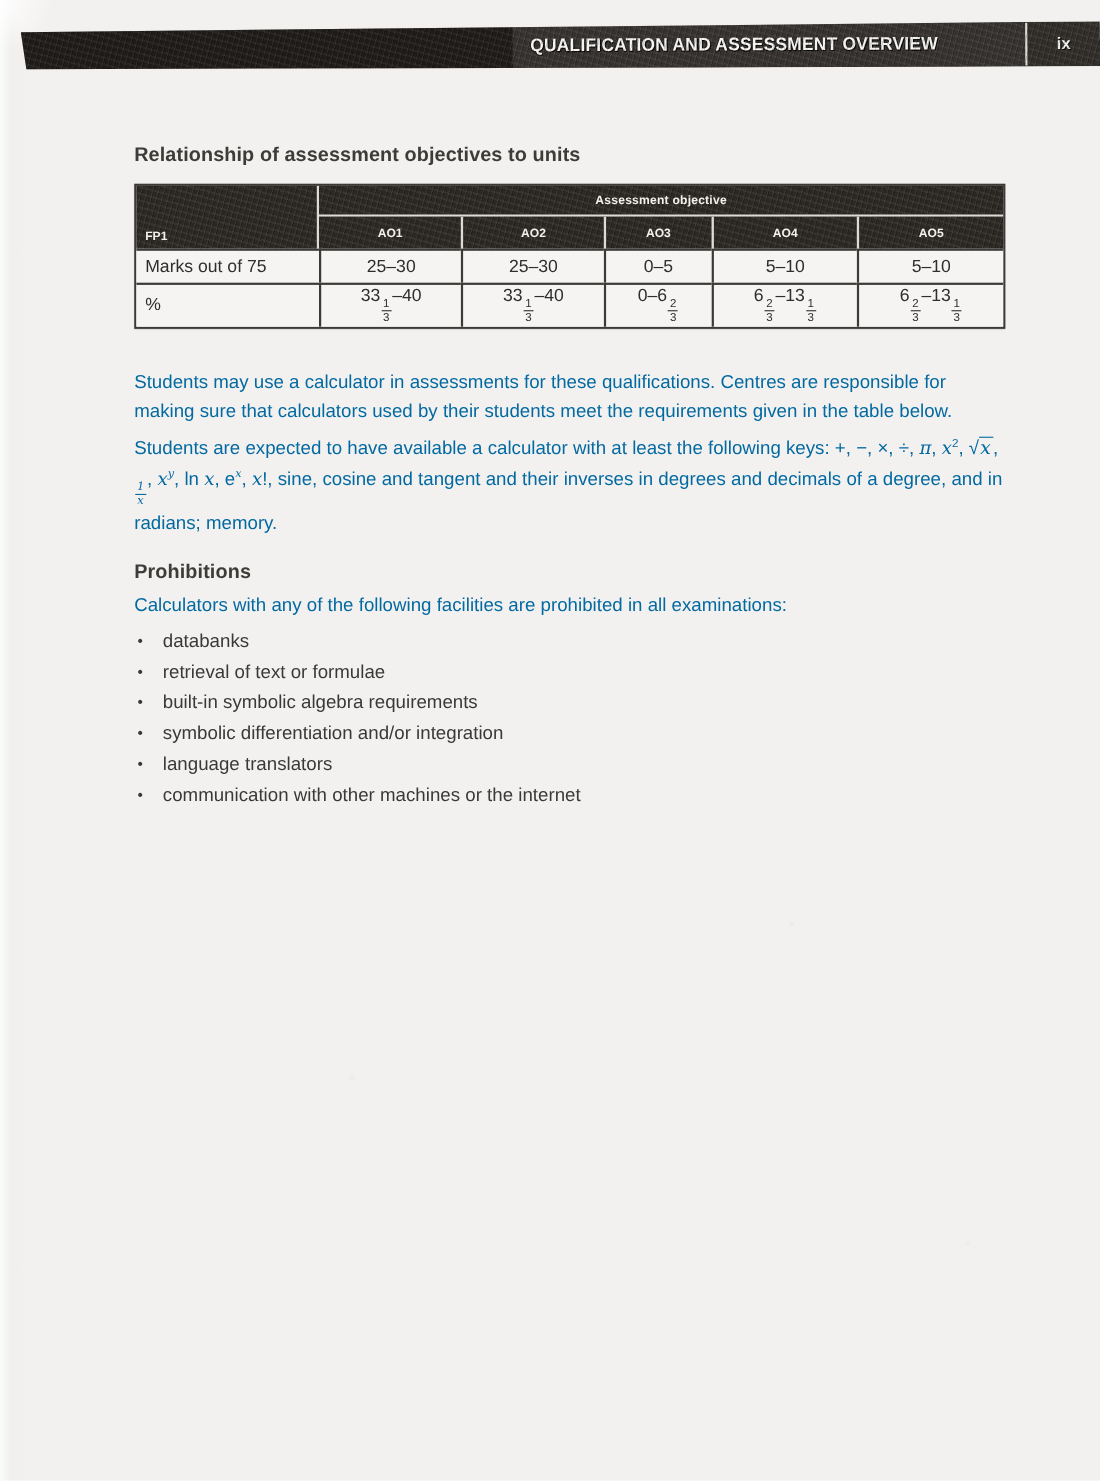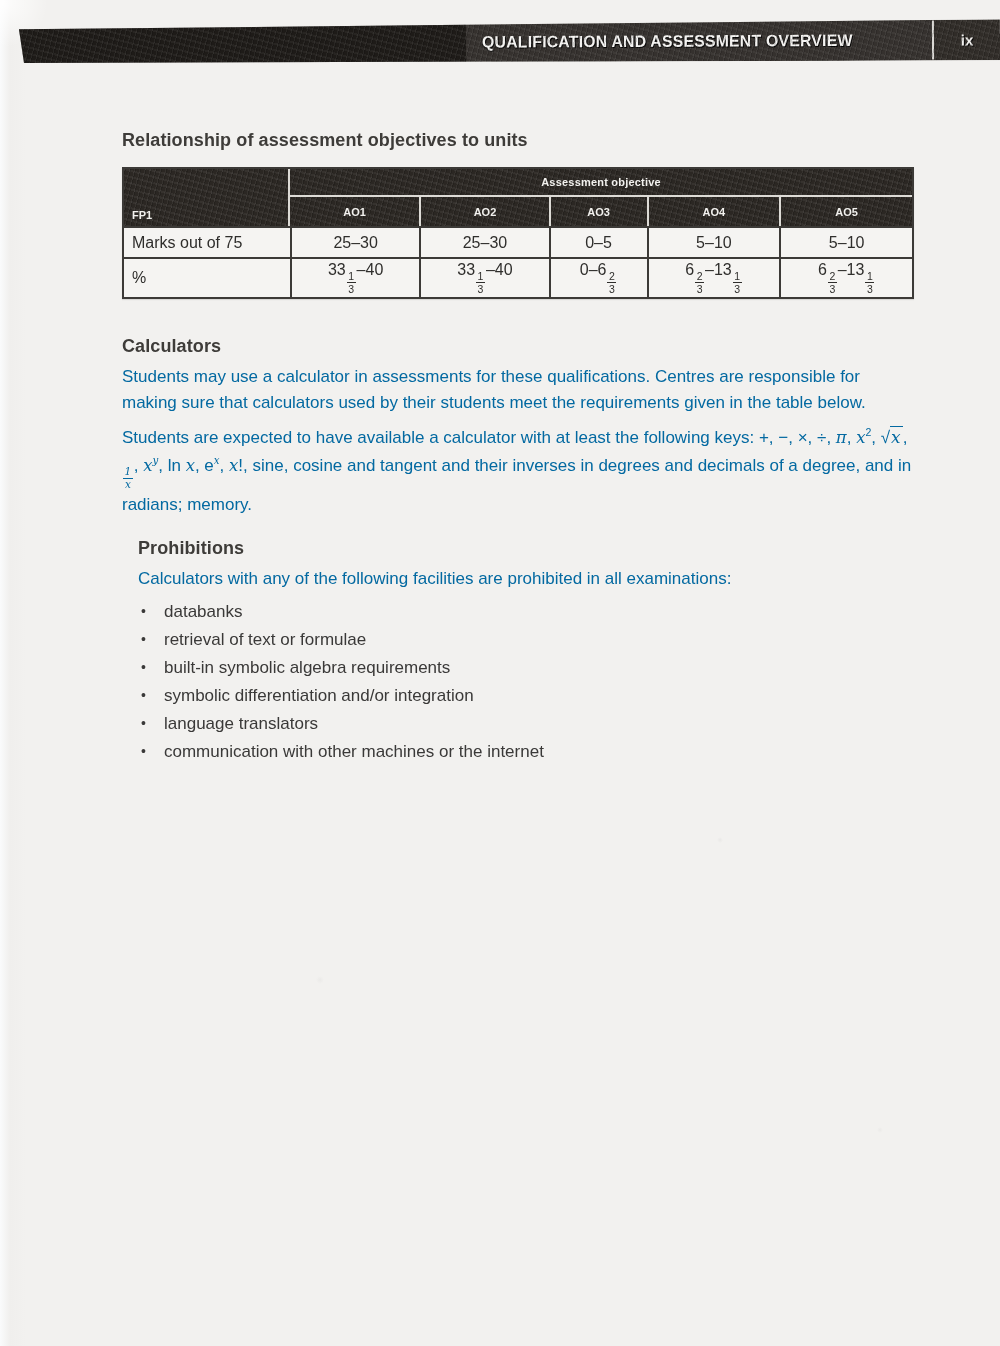--- a/index.html
+++ b/index.html
@@ -71,21 +71,21 @@
   .frac span:last-child{padding-top:0.5px;}
   .frac.it{font-style:italic;font-family:"DejaVu Serif",serif;}
   .rich i{font-family:"DejaVu Serif",serif;font-style:italic;font-size:0.97em;}
   .rich sup{font-size:0.62em;line-height:0;vertical-align:super;}
   .sqrt .rad{border-top:1.4px solid currentColor;font-style:italic;font-family:"DejaVu Serif",serif;padding:0 2px 0 1px;}
 
   
   .sec-calculators{margin-top:36px;}
   .body-p{margin:7px 0 6px;font-size:17px;line-height:26px;color:#0369a1;width:792px;}
   .body-p.keys{line-height:28px;}
-  .sec-prohibitions{margin-top:18px;margin-left:16px;}
+  .sec-prohibitions{margin-top:18px;}
   ul.bullets{list-style:none;margin:10px 0 0;padding:0;}
   ul.bullets li{position:relative;padding-left:26px;margin-bottom:9px;font-size:17px;line-height:19px;color:#3a3938;}
   ul.bullets li .dot{position:absolute;left:3px;top:0;font-size:14px;color:#3a3938;}
 </style>
 </head>
 <body>
 
 <div class="topbar">
   <div class="seg-left"></div>
   <div class="seg-title">
@@ -150,21 +150,20 @@
               </span>–13<span class="frac">
                 <span>1</span>
                 <span>3</span>
               </span></td>
       </tr>
       </tbody>
     </table>
   </div>
 
   <div class="sec-calculators">
-    <h2>Calculators</h2>
     <p class="body-p">Students may use a calculator in assessments for these qualifications. Centres are responsible for making sure that calculators used by their students meet the requirements given in the table below.</p>
     <p class="body-p keys rich">Students are expected to have available a calculator with at least the following keys: +, −, ×, ÷, <i>π</i>, <i>x</i><sup>2</sup>, <span class="sqrt">√<span class="rad">x</span></span>, <span class="frac it">
           <span>1</span>
           <span>x</span>
         </span>, <i>x</i><sup><i>y</i></sup>, ln <i>x</i>, e<sup><i>x</i></sup>, <i>x</i>!, sine, cosine and tangent and their inverses in degrees and decimals of a degree, and in radians; memory.</p>
   </div>
 
   <div class="sec-prohibitions">
     <h2>Prohibitions</h2>
     <p class="body-p">Calculators with any of the following facilities are prohibited in all examinations:</p>

